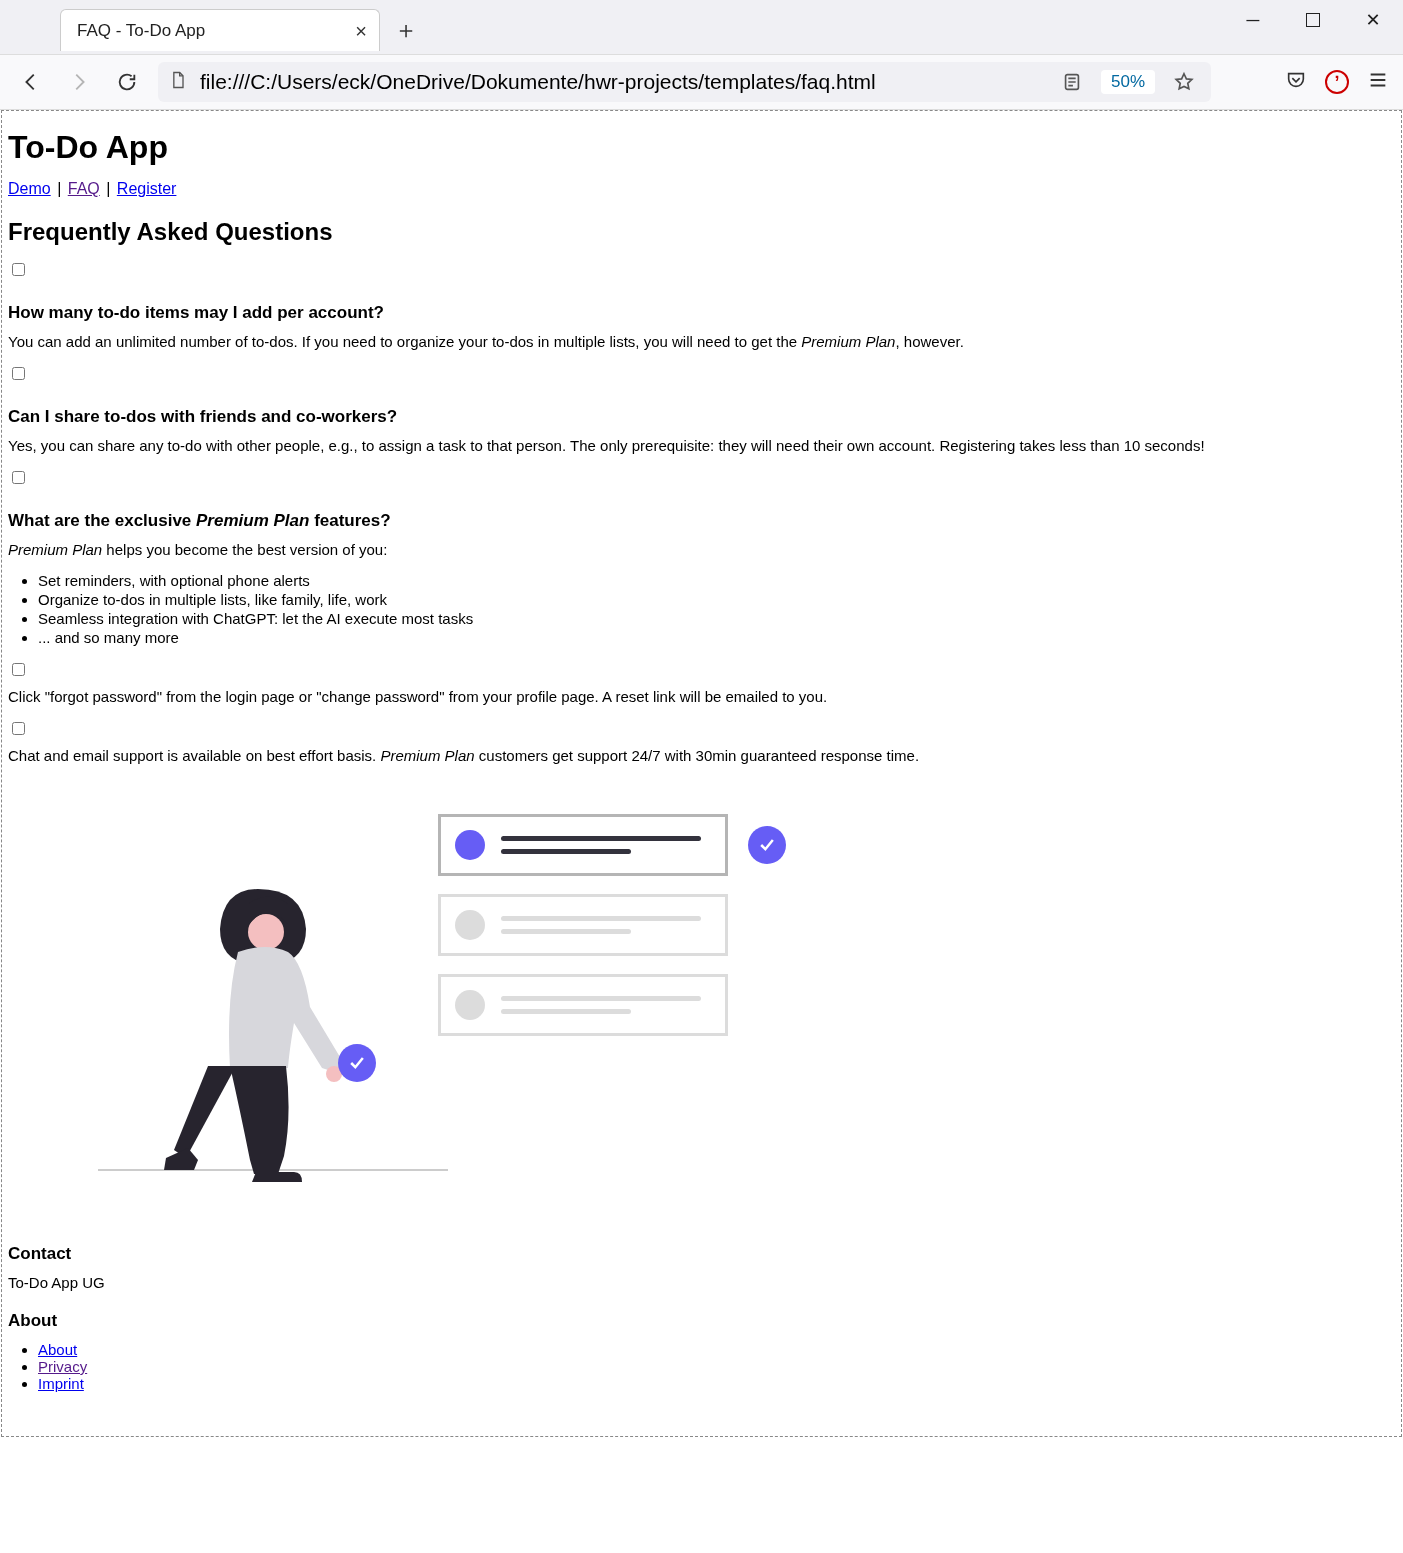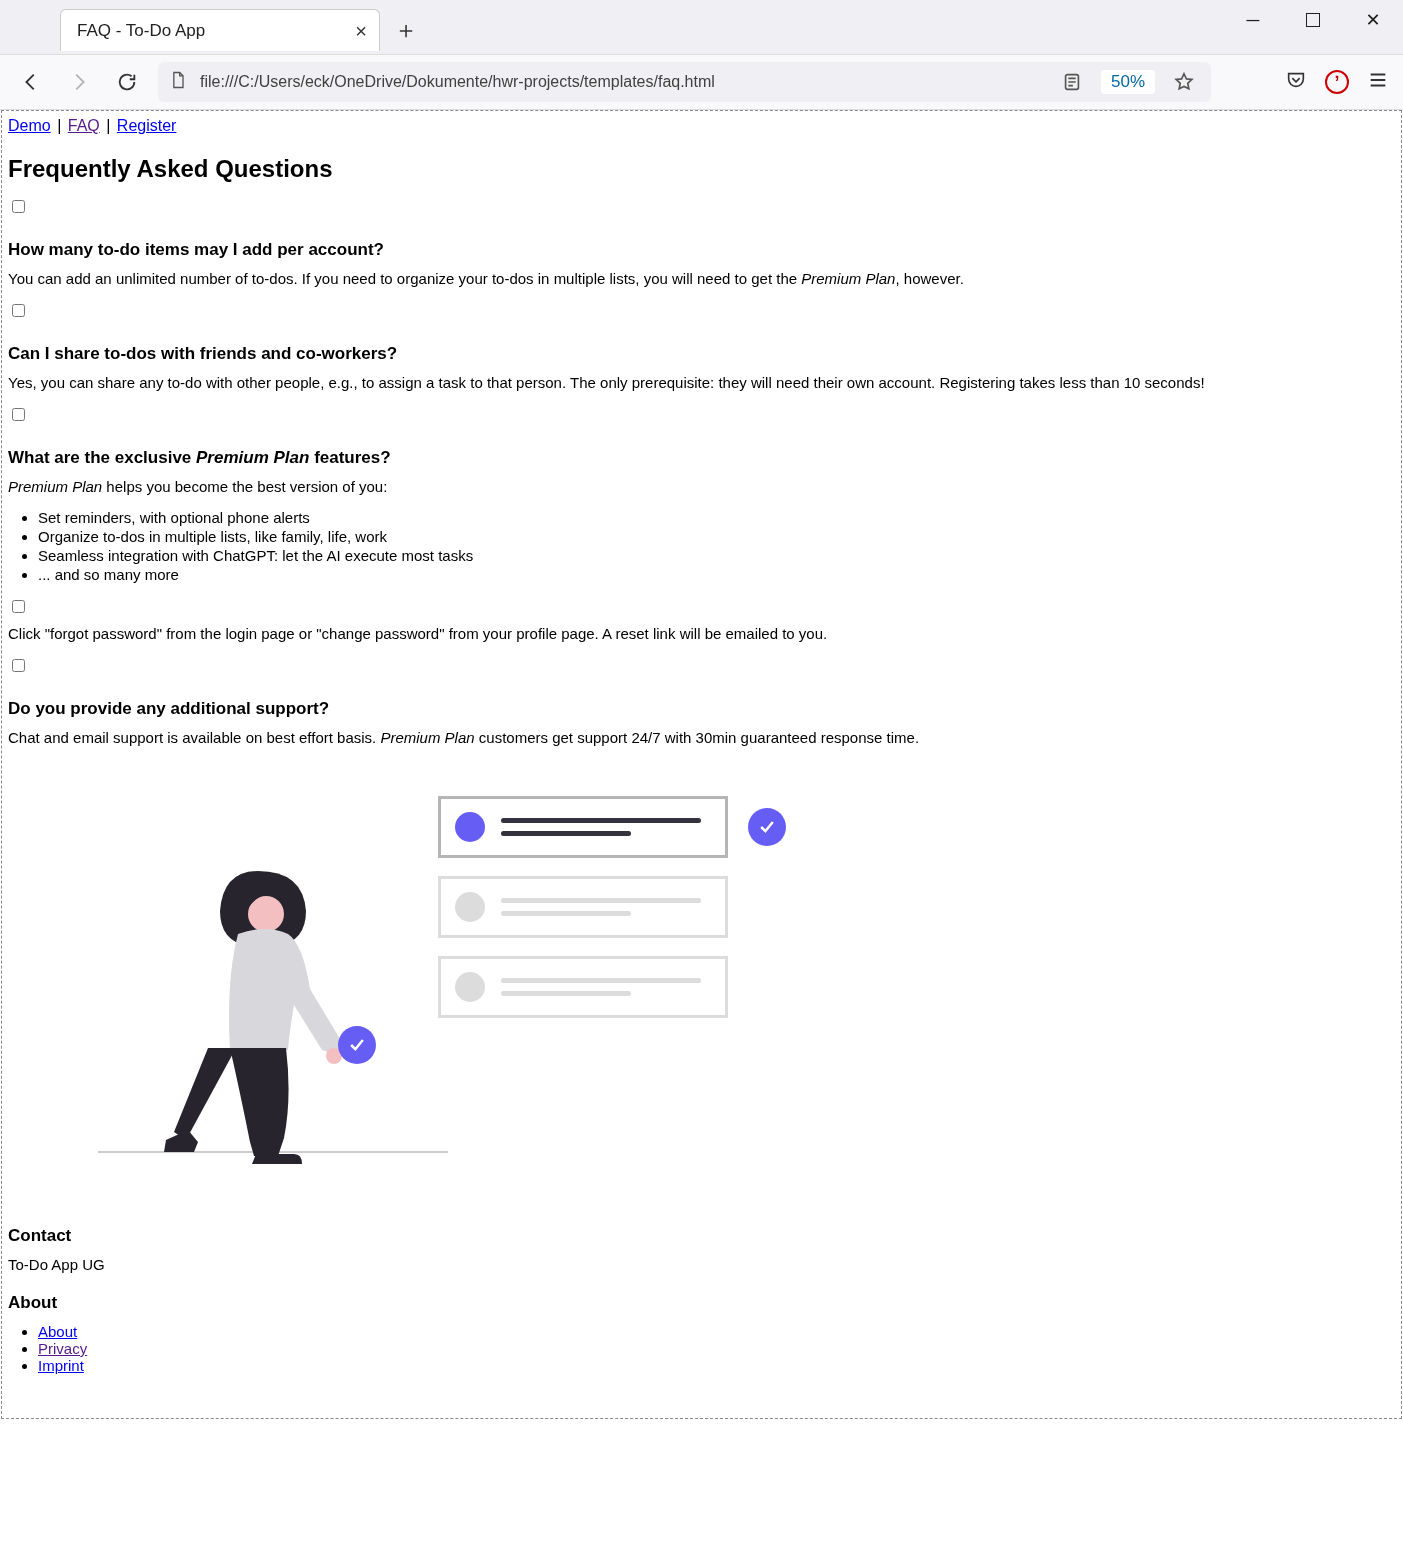--- a/index.html
+++ b/index.html
@@ -83,22 +83,22 @@
     align-items:center;
     height:40px;
     background:#f0f0f4;
     border-radius:6px;
     padding:0 10px;
     gap:12px;
   }
   .urlbar .file-icon svg { width:20px; height:24px; color:#555; }
   .url-text {
     flex:1;
-    font-size:16px;
-    color:#404040;
+    font-size:21px;
+    color:#000000;
     white-space:nowrap;
     overflow:hidden;
   }
   .reader, .zoom, .star {
     display:flex; align-items:center; justify-content:center;
   }
   .zoom {
     background:#fff;
     padding:2px 10px;
     border-radius:4px;
@@ -267,20 +267,21 @@
         <svg viewBox="0 0 24 24" fill="none" stroke="currentColor" stroke-width="2">
             <path d="M4 6h16M4 12h16M4 18h16"></path>
           </svg>
       </span>
     </div>
   </div>
 </div>
 
 <div class="page">
 
+  <h1>To-Do App</h1>
 
   <div class="navlinks">
     <a href="#">Demo</a>
     <span class="sep">|</span>
     <a href="#" class="visited">FAQ</a>
     <span class="sep">|</span>
     <a href="#">Register</a>
   </div>
 
   <h2>Frequently Asked Questions</h2>
@@ -306,21 +307,20 @@
     <li>Set reminders, with optional phone alerts</li>
     <li>Organize to-dos in multiple lists, like family, life, work</li>
     <li>Seamless integration with ChatGPT: let the AI execute most tasks</li>
     <li>... and so many more</li>
   </ul>
 
   <div class="faq-check"><input type="checkbox" style=""></div>
   <div class="answer">Click "forgot password" from the login page or "change password" from your profile page. A reset link will be emailed to you.</div>
 
   <div class="faq-check"><input type="checkbox" style=""></div>
-  <div class="question">Do you provide any additional support?</div>
   <div class="answer">
     <span>Chat and email support is available on best effort basis. </span><em>Premium Plan</em><span> customers get support 24/7 with 30min guaranteed response time.</span>
   </div>
 
   <div class="illus">
     <div class="card active" style="left:350px; top:20px;">
       <div class="dot"></div>
       <div class="lines">
           <div class="l1"></div>
           <div class="l2"></div>

